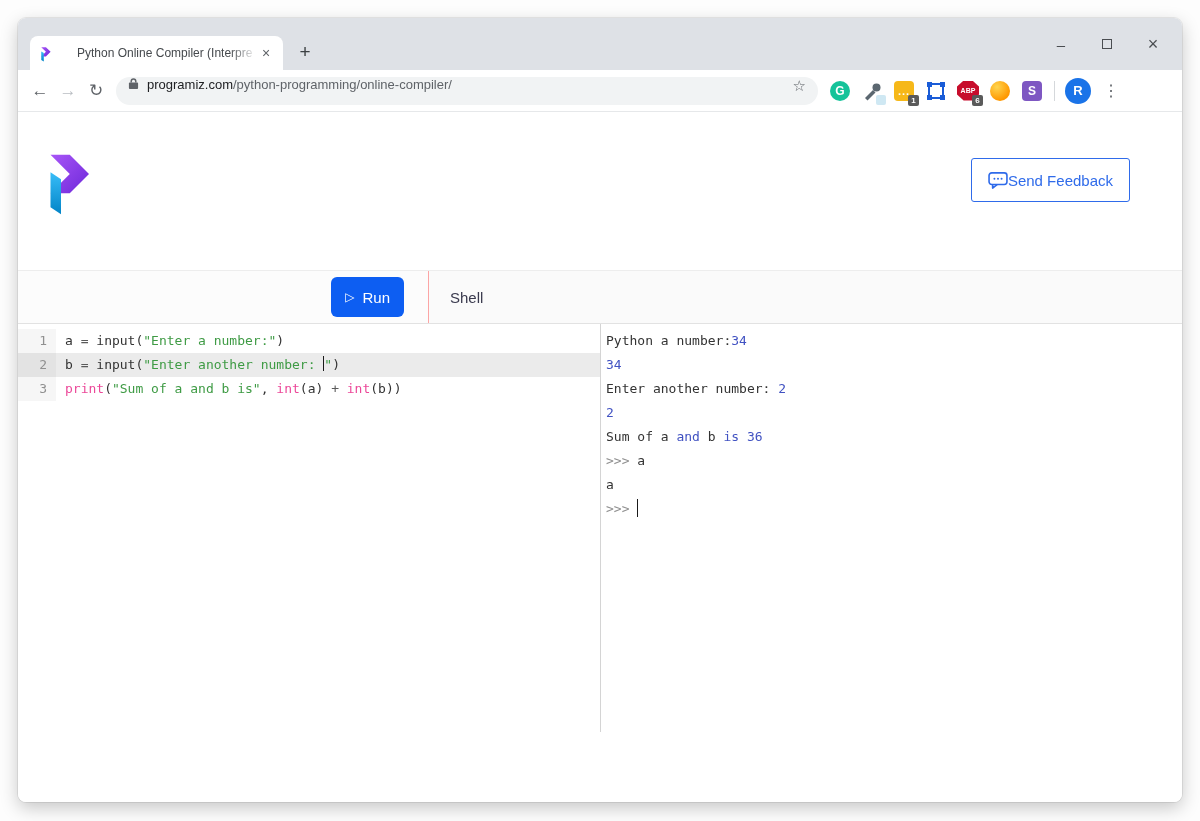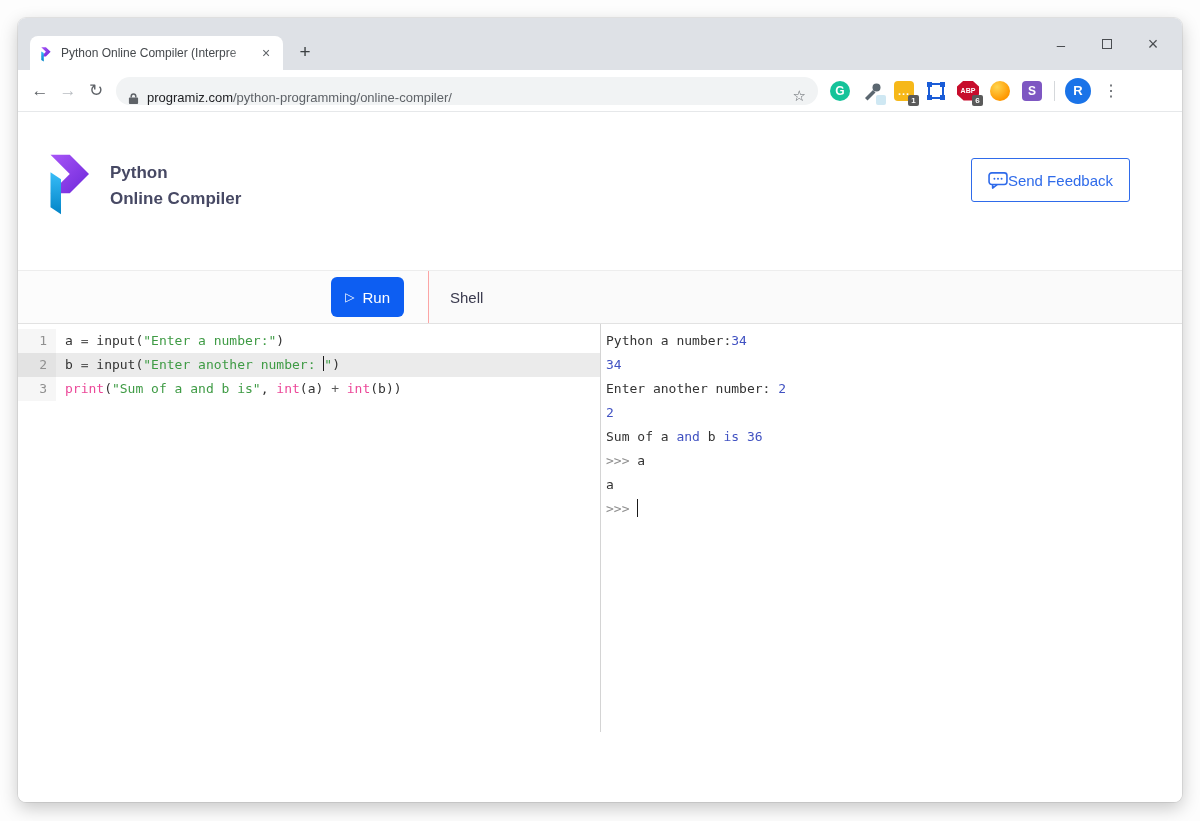--- a/index.html
+++ b/index.html
@@ -6,35 +6,35 @@
   html,body { width:1200px; height:821px; background:#fdfdfd; font-family:"Liberation Sans", sans-serif; overflow:hidden; }
 
   .window { position:absolute; left:18px; top:18px; width:1164px; height:784px;
     border-radius:8px; overflow:hidden; background:#fff;
     box-shadow:0 0 0 1px rgba(0,0,0,.07), 0 6px 18px rgba(0,0,0,.22); }
 
   
   .titlebar { position:relative; height:52px; background:#dee1e6; }
   .tab { position:absolute; left:12px; bottom:0; width:253px; height:34px; background:#fff;
     border-radius:8px 8px 0 0; display:flex; align-items:center; padding:0 8px; }
-  .tab-title { flex:1; font-size:12px; color:#45494d; white-space:nowrap; overflow:hidden; margin-left:8px;
+  .tab-title { flex:1; font-size:12px; color:#45494d; white-space:nowrap; overflow:hidden; margin-left:24px;
     -webkit-mask-image:linear-gradient(90deg,#000 85%,transparent); mask-image:linear-gradient(90deg,#000 85%,transparent); }
   .tab-close { font-size:14px; color:#5f6368; width:18px; text-align:center; cursor:pointer; }
   .newtab { position:absolute; left:274px; bottom:5px; width:26px; height:26px; display:flex; align-items:center;
     justify-content:center; font-size:19px; color:#3c4043; border-radius:50%; }
   .win-controls { position:absolute; right:6px; top:0; height:52px; display:flex; align-items:center; }
   .win-btn { width:46px; height:52px; display:flex; align-items:center; justify-content:center; color:#4a4d51; font-size:15px; }
   .maximize-box { width:10px; height:10px; border:1.5px solid #4a4d51; display:inline-block; }
 
   
   .navbar { height:42px; background:#fff; display:flex; align-items:center; padding:0 8px; border-bottom:1px solid #e6e8ea; }
   .nav-btn { width:28px; height:28px; display:flex; align-items:center; justify-content:center; font-size:17px; color:#5f6368; }
   .nav-btn.disabled { color:#b9bdc2; }
   .omnibox { flex:1; max-width:702px; height:28px; background:#f1f3f4; border-radius:14px; display:flex;
-    align-items:flex-end; padding:0 6px 0 12px; margin:0 6px; }
+    align-items:flex-start; padding:0 6px 0 12px; margin:0 6px; }
   .url-text { font-size:13px; margin-left:8px; white-space:nowrap; }
   .url-domain { color:#202124; }
   .url-path { color:#5f6368; }
   .omni-spacer { flex:1; }
   .star { font-size:15px; color:#5f6368; padding:0 6px; }
   .ext-row { display:flex; align-items:center; }
   .ext { position:relative; width:24px; height:24px; margin:0 4px; display:flex; align-items:center; justify-content:center; }
   .badge { position:absolute; right:-3px; bottom:-3px; min-width:11px; height:11px; background:#5a5a5a; color:#fff;
     font-size:8px; line-height:11px; text-align:center; border-radius:2px; padding:0 1px; font-weight:bold; }
   .circle20 { width:20px; height:20px; border-radius:50%; display:flex; align-items:center; justify-content:center;
@@ -178,24 +178,20 @@
   </div>
 
   <div class="page">
 
     <div class="site-header">
       <div class="brand">
         <svg width="56" height="70" viewBox="0 0 64 80">
           <polygon points="12,10 34,10 56,32 34,54 12,54 34,32" fill="url(#pg1)"></polygon>
           <polygon points="12,30 24,38 24,78 12,70" fill="url(#pg2)"></polygon>
         </svg>
-        <div class="brand-text">
-          <div class="brand-line">Python</div>
-          <div class="brand-line">Online Compiler</div>
-        </div>
       </div>
       <button class="feedback-btn">
         <svg width="20" height="17" viewBox="0 0 22 19">
           <rect x="1" y="1" width="20" height="13" rx="3" fill="none" stroke="#2f6bea" stroke-width="1.8"></rect>
           <path d="M5 14 L5 18 L10 14" fill="none" stroke="#2f6bea" stroke-width="1.8" stroke-linejoin="round"></path>
           <circle cx="7" cy="7.5" r="1.1" fill="#2f6bea"></circle>
             <circle cx="11" cy="7.5" r="1.1" fill="#2f6bea"></circle>
             <circle cx="15" cy="7.5" r="1.1" fill="#2f6bea"></circle>
         </svg>
         <span>Send Feedback</span>

